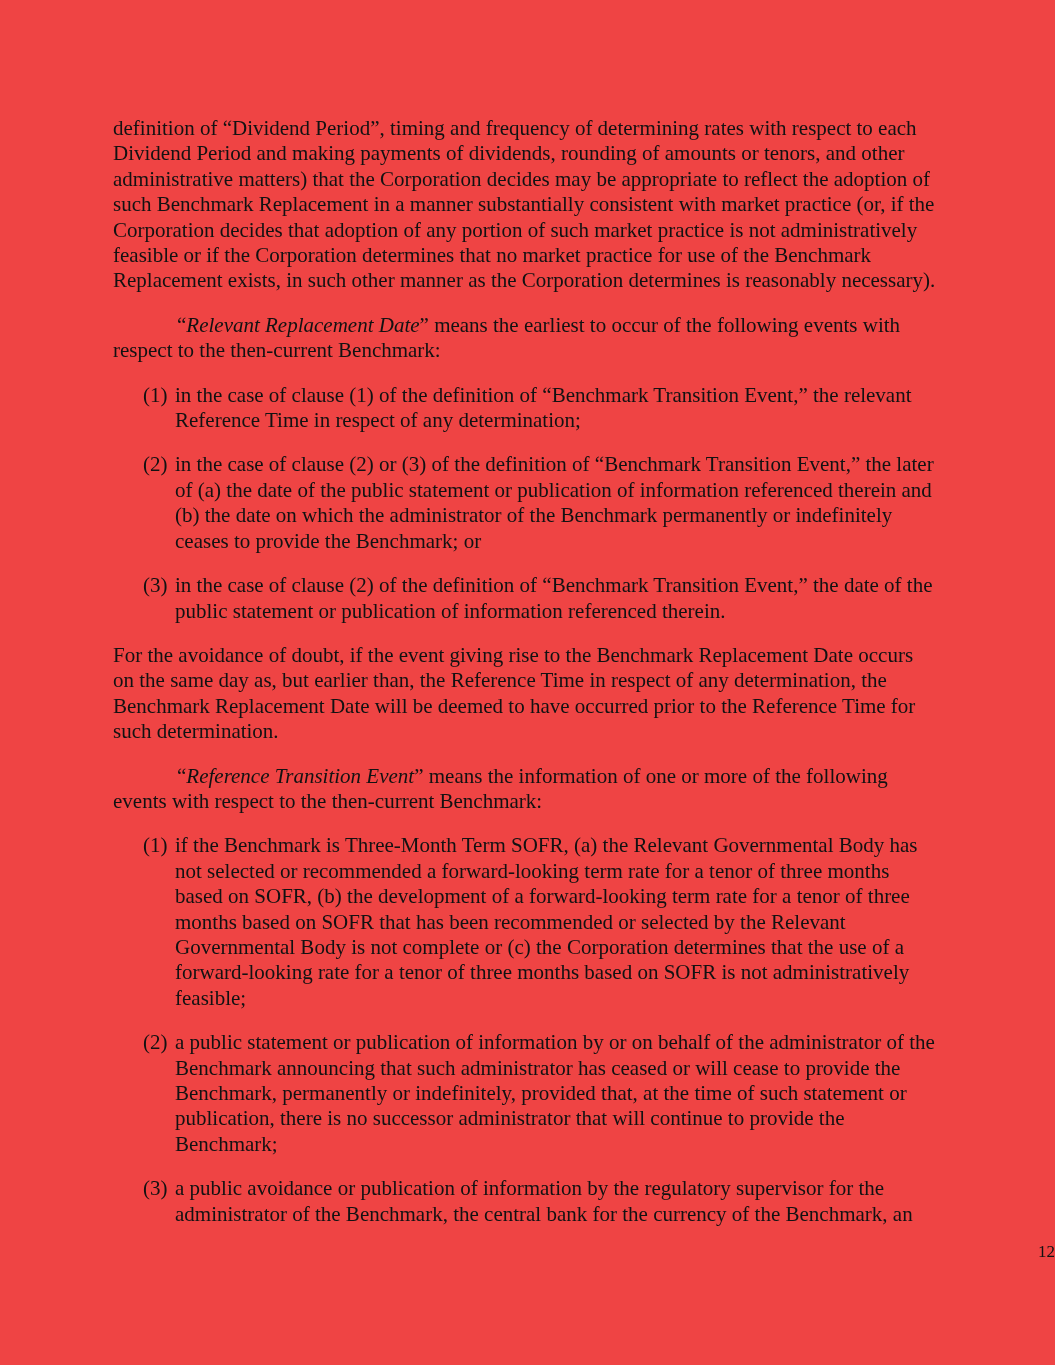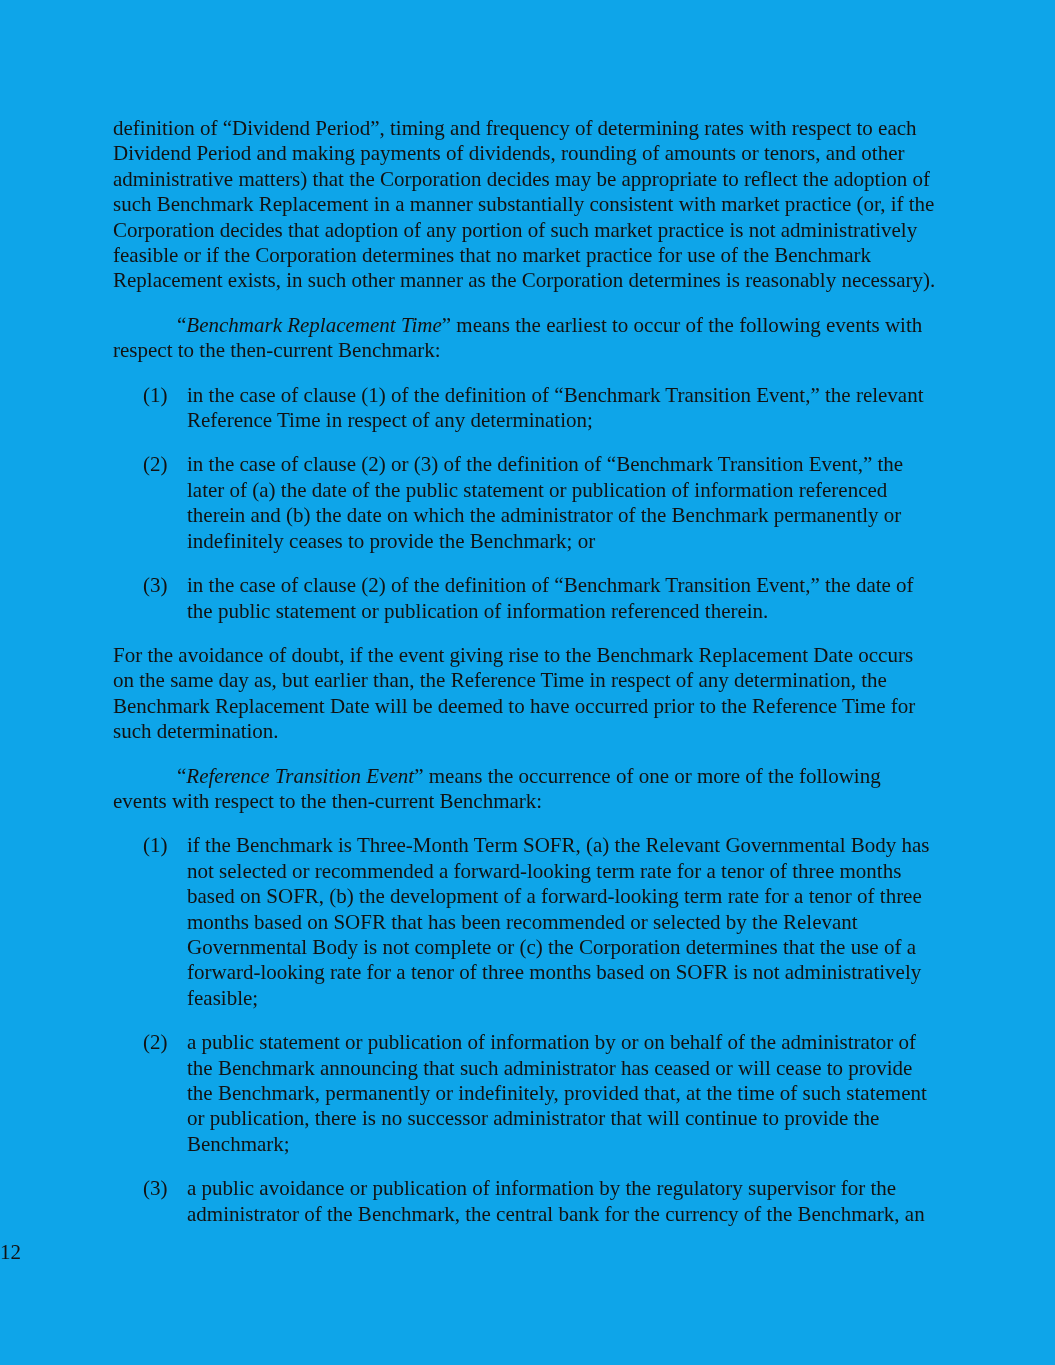--- a/index.html
+++ b/index.html
@@ -4,21 +4,21 @@
 <style>
   html, body {
     margin: 0;
     padding: 0;
     background: #ffffff;
   }
   .page {
     position: relative;
     width: 1055px;
     height: 1365px;
-    background: #0ea5e9;
+    background: #ef4444;
     font-family: "Liberation Serif", "DejaVu Serif", serif;
     font-size: 21px;
     line-height: 25.4px;
     color: #121212;
     overflow: hidden;
     text-decoration: underline;
   }
   .content {
     position: absolute;
     left: 113px;
@@ -44,61 +44,60 @@
     align-items: flex-start;
     margin: 0 0 19px 0;
     padding-left: 30px;
   }
   .clause .marker {
     flex: none;
     width: 32px;
   }
   .clause .ctext {
     flex: 1;
-    margin-left: 12px;
   }
   .page-number {
     position: absolute;
     left: 0;
     right: 0;
     top: 1243px;
-    text-align: left;
-    font-size: 21px;
+    text-align: right;
+    font-size: 17px;
     line-height: 18px;
     color: #121212;
   }
 </style>
 </head>
 <body>
 
 <div class="page">
   <div class="content">
 
     <p class="para">definition of “Dividend Period”, timing and frequency of determining rates with respect to each Dividend Period and making payments of dividends, rounding of amounts or tenors, and other administrative matters) that the Corporation decides may be appropriate to reflect the adoption of such Benchmark Replacement in a manner substantially consistent with market practice (or, if the Corporation decides that adoption of any portion of such market practice is not administratively feasible or if the Corporation determines that no market practice for use of the Benchmark Replacement exists, in such other manner as the Corporation determines is reasonably necessary).</p>
 
-    <p class="para tab"><span>“</span><em class="term">Benchmark Replacement Time</em><span>”</span><span> means the earliest to occur of the following events with respect to the then-current Benchmark:</span></p>
+    <p class="para tab"><span>“</span><em class="term">Relevant Replacement Date</em><span>”</span><span> means the earliest to occur of the following events with respect to the then-current Benchmark:</span></p>
 
     <div class="clauses">
       <div class="clause">
         <span class="marker">(1)</span>
         <span class="ctext">in the case of clause (1) of the definition of “Benchmark Transition Event,” the relevant Reference Time in respect of any determination;</span>
       </div>
       <div class="clause">
         <span class="marker">(2)</span>
         <span class="ctext">in the case of clause (2) or (3) of the definition of “Benchmark Transition Event,” the later of (a) the date of the public statement or publication of information referenced therein and (b) the date on which the administrator of the Benchmark permanently or indefinitely ceases to provide the Benchmark; or</span>
       </div>
       <div class="clause">
         <span class="marker">(3)</span>
         <span class="ctext">in the case of clause (2) of the definition of “Benchmark Transition Event,” the date of the public statement or publication of information referenced therein.</span>
       </div>
     </div>
 
     <p class="para">For the avoidance of doubt, if the event giving rise to the Benchmark Replacement Date occurs on the same day as, but earlier than, the Reference Time in respect of any determination, the Benchmark Replacement Date will be deemed to have occurred prior to the Reference Time for such determination.</p>
 
-    <p class="para tab"><span>“</span><em class="term">Reference Transition Event</em><span>”</span><span> means the occurrence of one or more of the following events with respect to the then-current Benchmark:</span></p>
+    <p class="para tab"><span>“</span><em class="term">Reference Transition Event</em><span>”</span><span> means the information of one or more of the following events with respect to the then-current Benchmark:</span></p>
 
     <div class="clauses">
       <div class="clause">
         <span class="marker">(1)</span>
         <span class="ctext">if the Benchmark is Three-Month Term SOFR, (a) the Relevant Governmental Body has not selected or recommended a forward-looking term rate for a tenor of three months based on SOFR, (b) the development of a forward-looking term rate for a tenor of three months based on SOFR that has been recommended or selected by the Relevant Governmental Body is not complete or (c) the Corporation determines that the use of a forward-looking rate for a tenor of three months based on SOFR is not administratively feasible;</span>
       </div>
       <div class="clause">
         <span class="marker">(2)</span>
         <span class="ctext">a public statement or publication of information by or on behalf of the administrator of the Benchmark announcing that such administrator has ceased or will cease to provide the Benchmark, permanently or indefinitely, provided that, at the time of such statement or publication, there is no successor administrator that will continue to provide the Benchmark;</span>
       </div>

